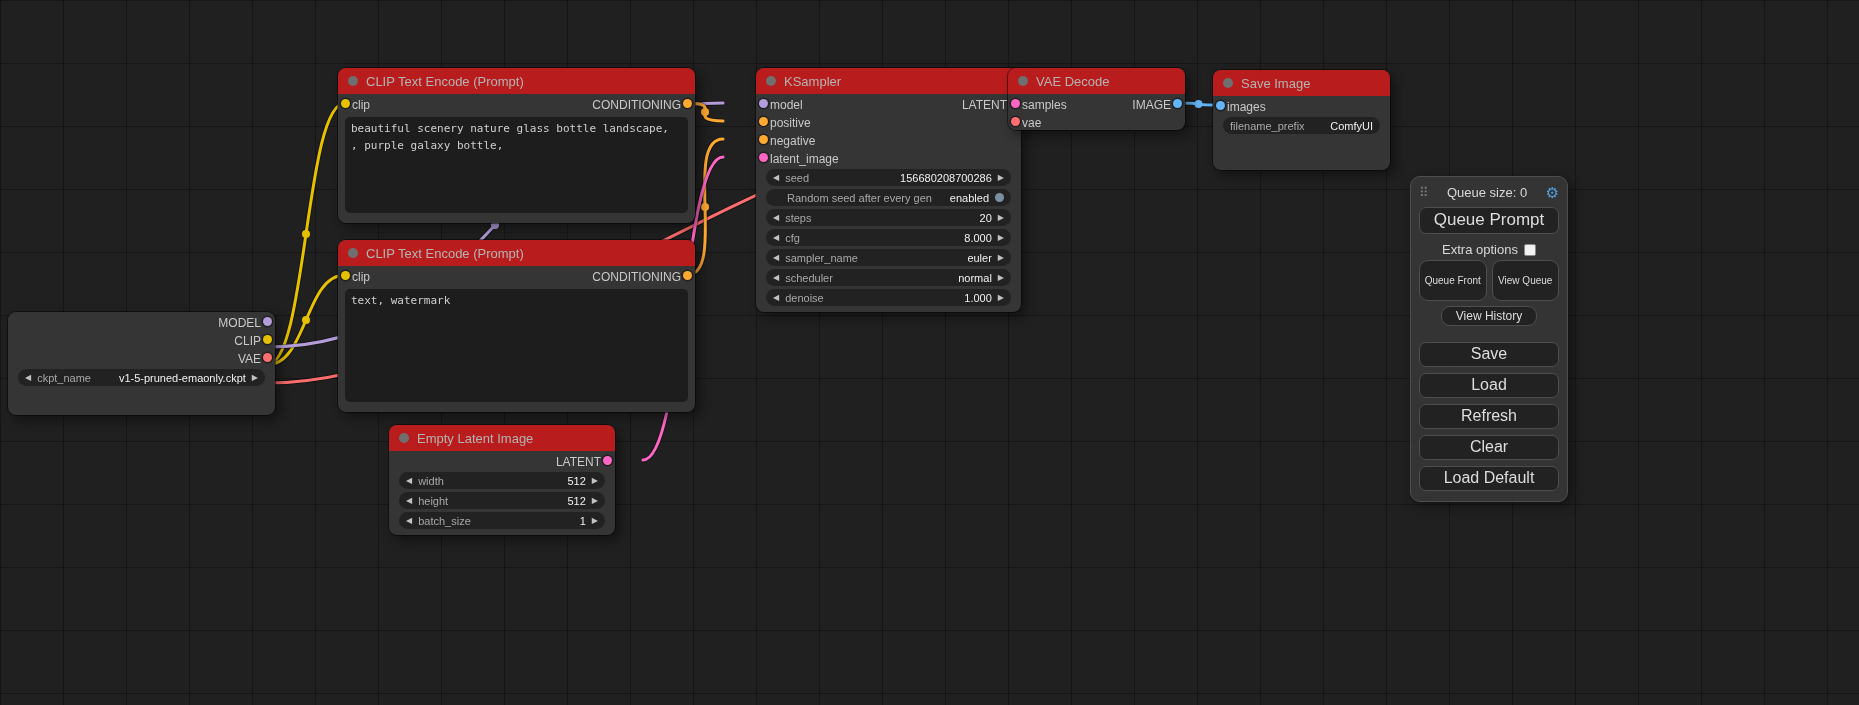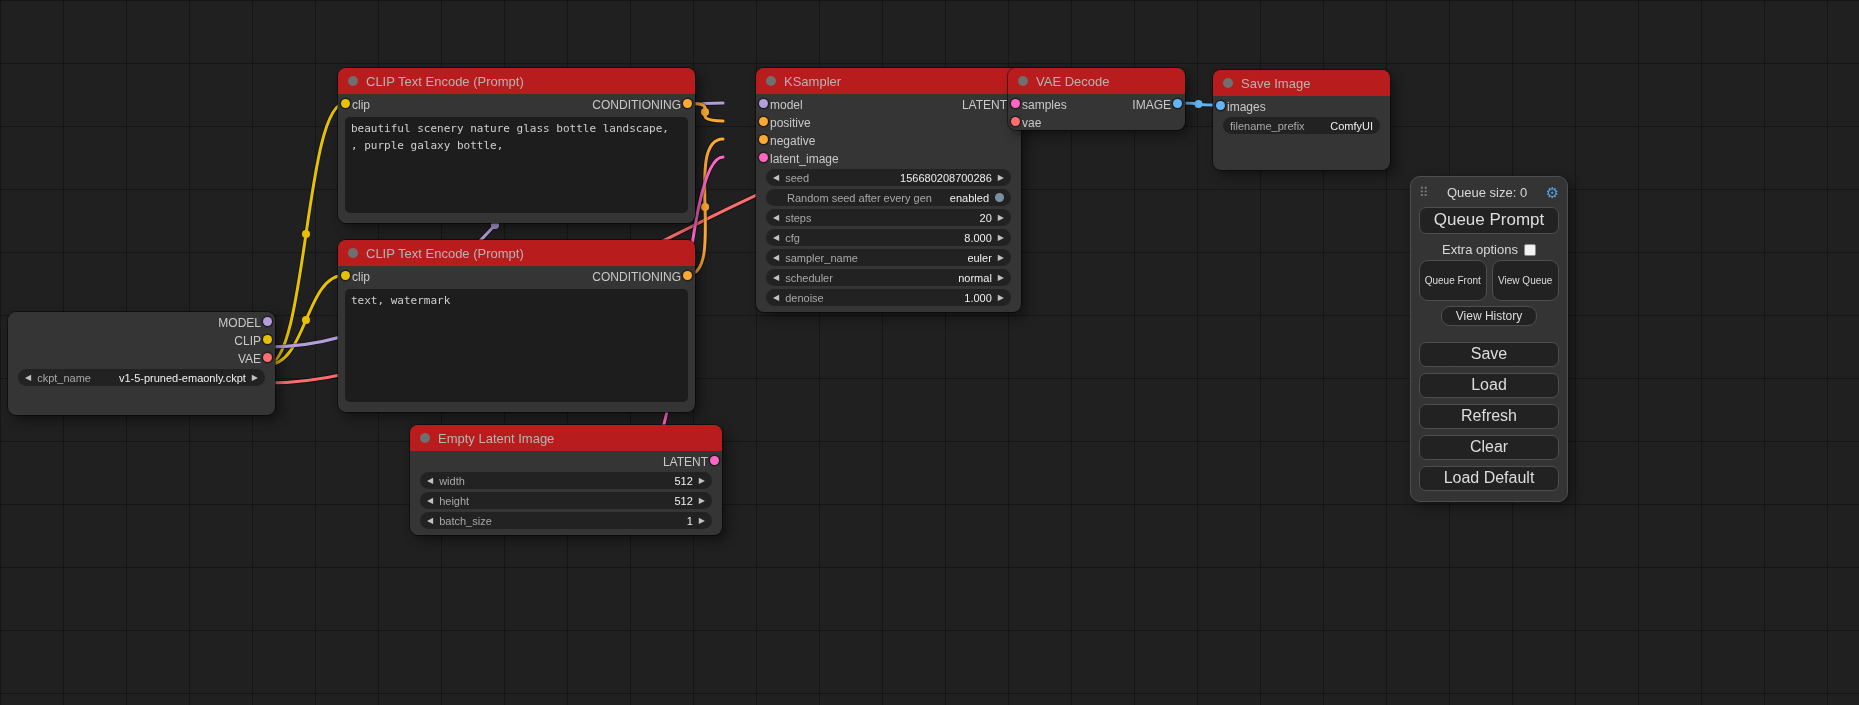--- a/index.html
+++ b/index.html
@@ -157,21 +157,21 @@
   </div>
   <div class="prow">
     <span class="pdot l clip"></span>
     <span class="in">clip</span>
     <span class="out">CONDITIONING</span>
     <span class="pdot r conditioning"></span>
   </div>
   <div class="textarea" style="height:113px">text, watermark</div>
 </div>
 
-<div class="node" style="left:410px;top:425px;width:312px;height:110px">
+<div class="node" style="left:389px;top:425px;width:226px;height:110px">
   <div class="node-title">
     <span class="tdot"></span>
     <span>Empty Latent Image</span>
   </div>
   <div class="prow">
     <span class="out">LATENT</span>
     <span class="pdot r latent"></span>
   </div>
   <div class="widget">
     <span class="arr">◀</span>

